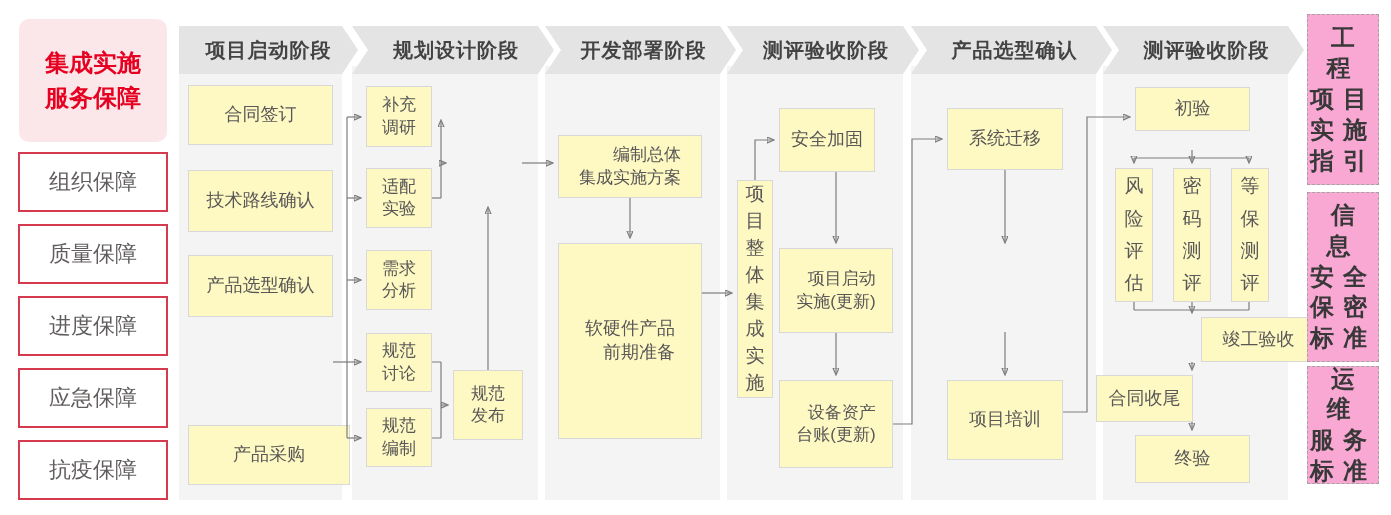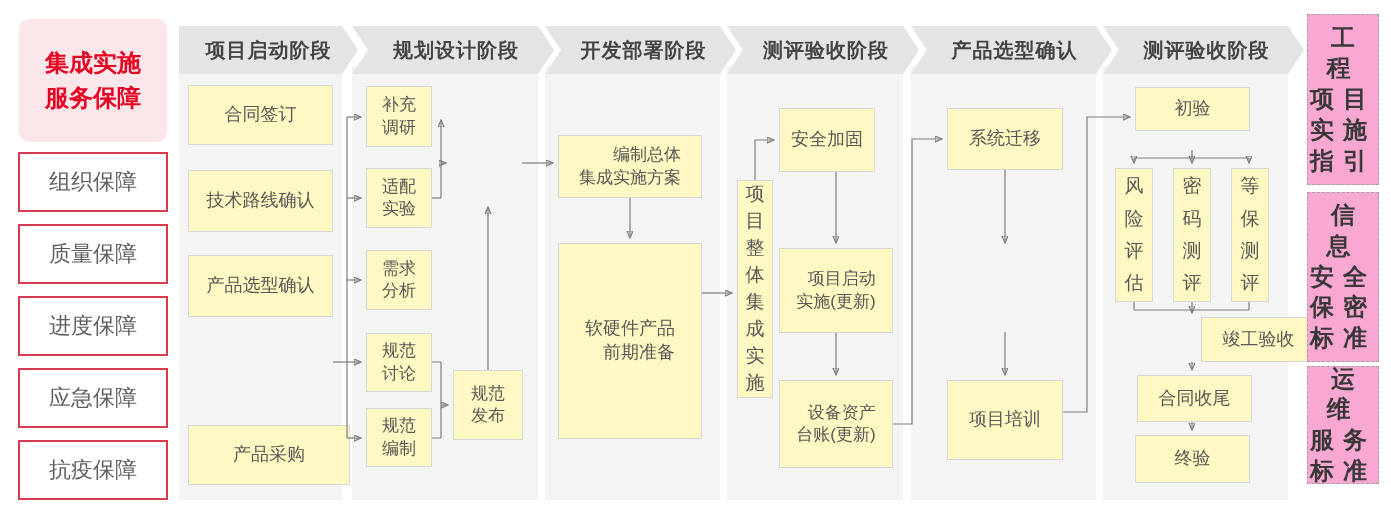--- a/index.html
+++ b/index.html
@@ -143,21 +143,21 @@
 估</div>
   <div class="box vtext4" style="left:1173px;top:168px;width:38px;height:134px">密
 码
 测
 评</div>
   <div class="box vtext4" style="left:1231px;top:168px;width:38px;height:134px">等
 保
 测
 评</div>
   <div class="box fs18" style="left:1201px;top:317px;width:115px;height:45px">竣工验收</div>
-  <div class="box fs18" style="left:1137px;top:375px;width:115px;height:47px">合同收尾</div>
+  <div class="box fs18" style="left:1096px;top:375px;width:97px;height:47px">合同收尾</div>
   <div class="box fs18" style="left:1135px;top:435px;width:115px;height:48px">终验</div>
 
   <div class="panel" style="top:14px;height:171px">工程
 项目
 实施
 指引</div>
   <div class="panel" style="top:192px;height:170px">信息
 安全
 保密
 标准</div>

